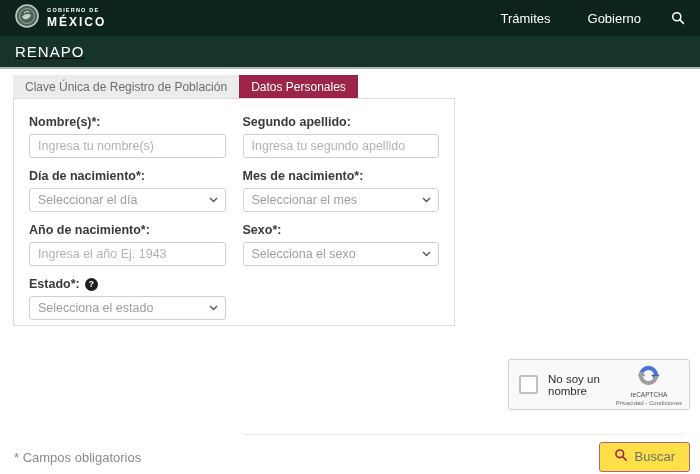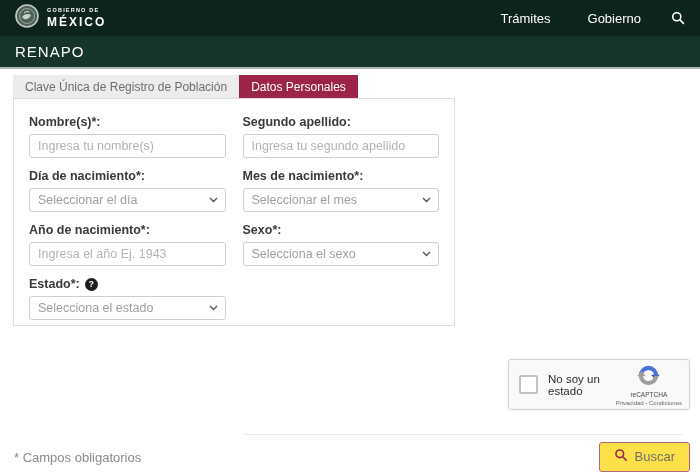--- a/index.html
+++ b/index.html
@@ -11,21 +11,21 @@
   .logo { display:flex; align-items:center; gap:8px; }
   .logo-text { color:#ffffff; line-height:1; }
   .logo-top { font-size:5.5px; letter-spacing:1.2px; font-weight:700; display:block; margin-bottom:2px; }
   .logo-bottom { font-size:12px; letter-spacing:2px; font-weight:700; display:block; }
   .topnav { margin-left:auto; display:flex; align-items:center; gap:30px; }
   .topnav a { color:#ffffff; font-size:13px; text-decoration:none;margin-left:7px; }
   .search-btn { display:flex; align-items:center; }
 
   
   .sitebar { height:33px; background:#16342c; border-bottom:2px solid #aab8af;
-             display:flex; align-items:center; padding:11px 15px; }
+             display:flex; align-items:center; padding:11px 15px;text-decoration:underline; }
   .sitebar-title { color:#ffffff; font-size:15px; letter-spacing:1px; }
 
   
   .tabs { display:flex; margin:6px 0 0 13px; }
   .tab { font-size:12px; padding:5px 12px; height:23px; white-space:nowrap; cursor:pointer; }
   .tab-inactive { background:#ececec; color:#6d6d6d; }
   .tab-active { background:#9d2449; color:#ffffff; }
 
   
   .panel { margin-left:13px; width:442px; height:228px; background:#ffffff;
@@ -179,21 +179,21 @@
             <path d="M1 1l3.5 3.5L8 1" fill="none" stroke="#555555" stroke-width="1.4"></path>
           </svg>
       </span>
     </div>
   </div>
 
 </section>
 
 <div class="captcha">
   <div class="cb"></div>
-  <span class="cb-label">No soy un estado</span>
+  <span class="cb-label">No soy un nombre</span>
   <div class="brand">
     <span>
       <svg width="25" height="25" viewBox="0 0 36 36">
         <path d="M7 18 A11 11 0 0 1 29 18" fill="none" stroke="#4a74d8" stroke-width="6"></path>
         <polygon points="22,17 34,17 28,25" fill="#1d4bb5"></polygon>
         <path d="M29 18 A11 11 0 0 1 7 18" fill="none" stroke="#9e9e9e" stroke-width="6"></path>
         <polygon points="14,19 2,19 8,11" fill="#9e9e9e"></polygon>
       </svg>
     </span>
     <span class="brand-name">reCAPTCHA</span>

